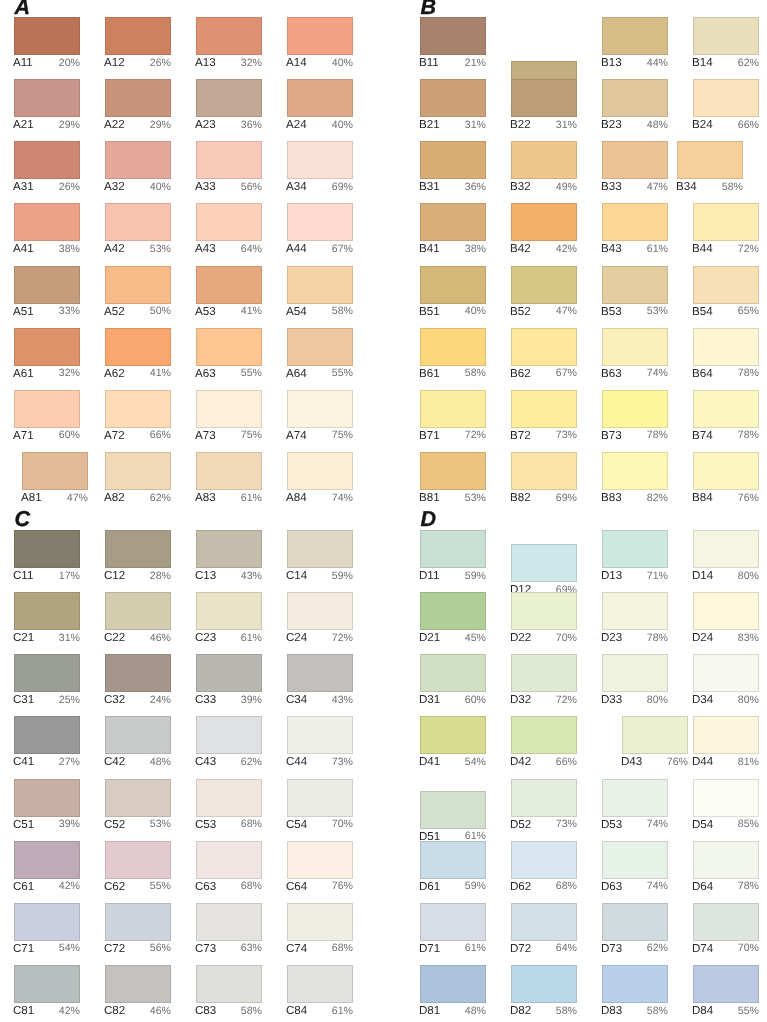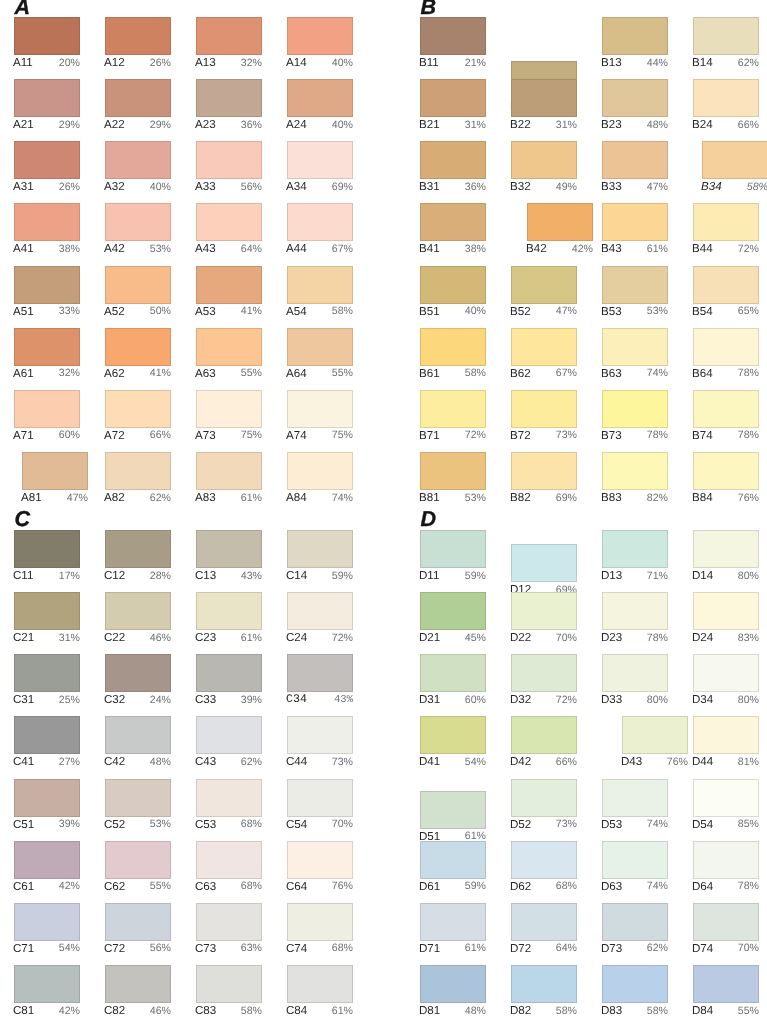--- a/index.html
+++ b/index.html
@@ -325,35 +325,35 @@
       <span class="pct">49%</span>
     </div>
   </div>
   <div class="swatch-cell" style="left:182px;top:124.3px;">
     <div class="swatch" style="background-color: rgb(235, 195, 148);"></div>
     <div class="cap">
       <span class="name">B33</span>
       <span class="pct">47%</span>
     </div>
   </div>
-  <div class="swatch-cell" style="left:282px;top:124.3px;font-style:italic;">
+  <div class="swatch-cell" style="left:257px;top:124.3px;">
     <div class="swatch" style="background-color: rgb(245, 208, 156);"></div>
     <div class="cap">
       <span class="name">B34</span>
       <span class="pct">58%</span>
     </div>
   </div>
   <div class="swatch-cell" style="left:0px;top:186.45px;">
     <div class="swatch" style="background-color: rgb(217, 174, 121);"></div>
     <div class="cap">
       <span class="name">B41</span>
       <span class="pct">38%</span>
     </div>
   </div>
-  <div class="swatch-cell" style="left:91px;top:186.45px;margin-left:16px;">
+  <div class="swatch-cell" style="left:91px;top:186.45px;">
     <div class="swatch" style="background-color: rgb(241, 175, 104);"></div>
     <div class="cap">
       <span class="name">B42</span>
       <span class="pct">42%</span>
     </div>
   </div>
   <div class="swatch-cell" style="left:182px;top:186.45px;">
     <div class="swatch" style="background-color: rgb(252, 214, 149);"></div>
     <div class="cap">
       <span class="name">B43</span>
@@ -552,21 +552,21 @@
       <span class="pct">24%</span>
     </div>
   </div>
   <div class="swatch-cell" style="left:182px;top:124.3px;">
     <div class="swatch" style="background-color: rgb(184, 183, 178);"></div>
     <div class="cap">
       <span class="name">C33</span>
       <span class="pct">39%</span>
     </div>
   </div>
-  <div class="swatch-cell" style="left:273px;top:124.3px;font-family:Liberation Mono, monospace;">
+  <div class="swatch-cell" style="left:273px;top:124.3px;">
     <div class="swatch" style="background-color: rgb(195, 191, 188);"></div>
     <div class="cap">
       <span class="name">C34</span>
       <span class="pct">43%</span>
     </div>
   </div>
   <div class="swatch-cell" style="left:0px;top:186.45px;">
     <div class="swatch" style="background-color: rgb(151, 152, 151);"></div>
     <div class="cap">
       <span class="name">C41</span>

